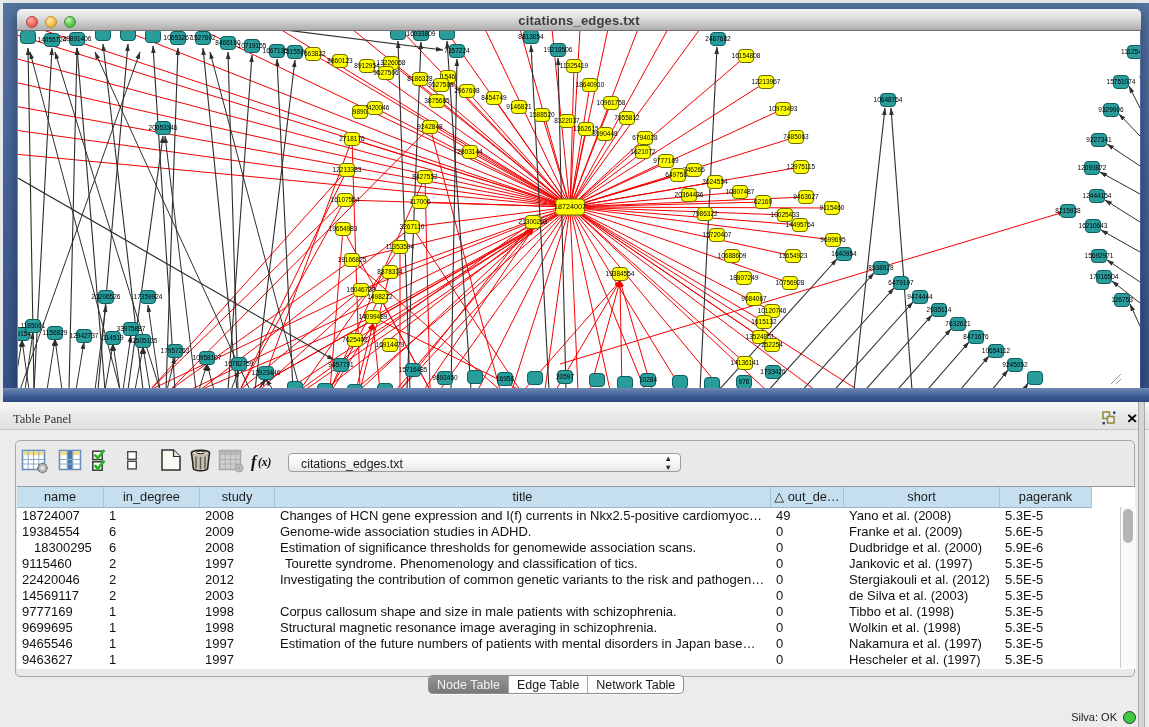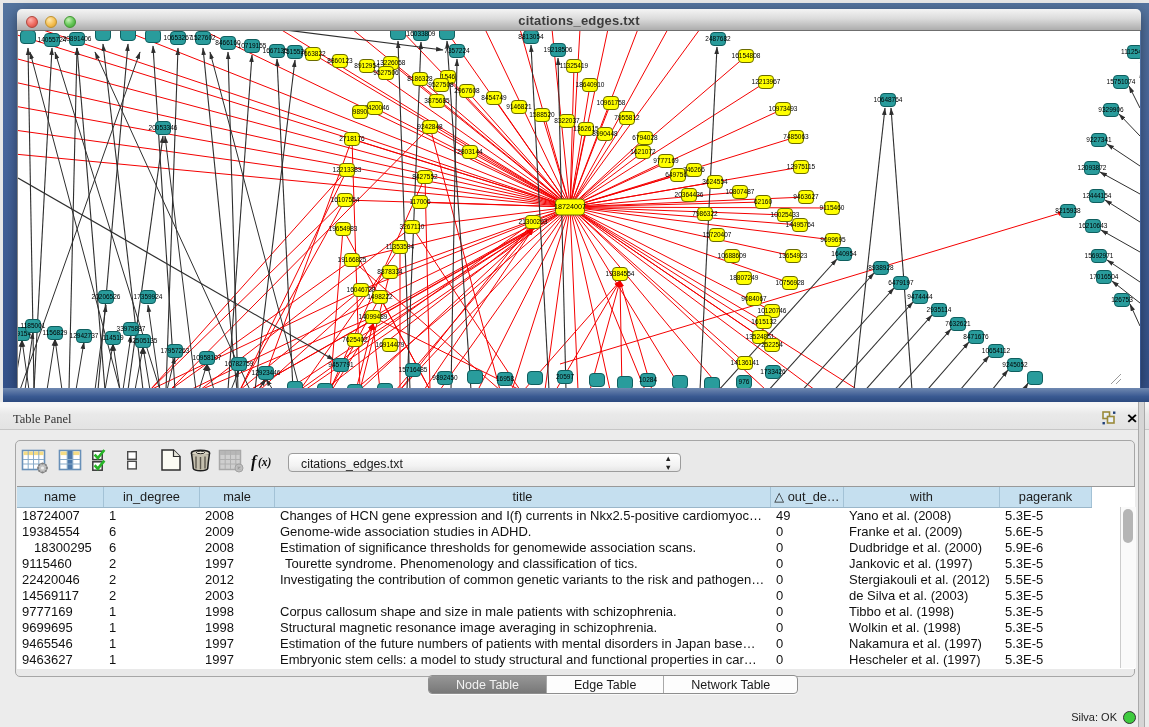--- a/index.html
+++ b/index.html
@@ -44,21 +44,21 @@
 .tbody { position:absolute; left:0; top:21px; width:1118px; height:162px; overflow:hidden; }
 .row { position:relative; width:100%; height:16px; }
 .c { position:absolute; top:0; height:16px; line-height:16px; font-size:13px; color:#111;
   padding-left:5px; white-space:nowrap; overflow:hidden; }
 .scroll { position:absolute; left:1103px; top:20px; width:16px; height:161px; background:#fafafa;
   border-left:1px solid #ccc; }
 .thumb { position:absolute; left:2px; top:2px; width:10px; height:34px; background:#b5b5b5; border-radius:5px; }
 .tabs { position:absolute; left:428px; top:273px; height:19px; display:flex;
   border:1px solid #8e8e8e; border-radius:4px; overflow:hidden; background:#fdfdfd;
   box-shadow:0 1px 0 rgba(255,255,255,.7); }
-.tab { height:100%; line-height:18px; font-size:12.5px; padding:0 27px; color:#1a1a1a;
+.tab { height:100%; line-height:18px; font-size:12.5px; padding:0 8px; color:#1a1a1a;
   border-right:1px solid #a9a9a9; }
 .tab.sel { background:linear-gradient(#969696,#787878); color:#f2f2f2; }
 .mem { position:absolute; right:32px; bottom:4px; font-size:11px; color:#222; }
 .memdot { position:absolute; right:13px; bottom:3px; width:13px; height:13px; border-radius:50%;
   background:#3ecb3e; border:1.5px solid #333; }
 .redge { position:absolute; right:4px; top:402px; width:7px; height:325px; background:#d6d6d6;
   border-left:1px solid #a9a9a9; border-right:1px solid #a9a9a9; }
 </style></head>
 <body>
 <div class="desktop">
@@ -641,24 +641,24 @@
       </svg>
       <div class="combo">
           <span class="ct">citations_edges.txt</span>
         <span class="ar">▲<br>▼</span>
         </div>
     </div>
     <div class="table">
       <div class="thead">
           <div class="hc" style="left:0px;width:87px">name</div>
           <div class="hc" style="left:87px;width:96px">in_degree</div>
-          <div class="hc" style="left:183px;width:75px">male</div>
+          <div class="hc" style="left:183px;width:75px">study</div>
           <div class="hc" style="left:258px;width:496px">title</div>
           <div class="hc" style="left:754px;width:73px">△ out_de…</div>
-          <div class="hc" style="left:827px;width:156px">with</div>
+          <div class="hc" style="left:827px;width:156px">short</div>
           <div class="hc" style="left:983px;width:92px">pagerank</div>
         </div>
       <div class="tbody">
 <div class="row">
             <div class="c" style="left:0px;width:81px">18724007</div>
             <div class="c" style="left:87px;width:90px">1</div>
             <div class="c" style="left:183px;width:69px">2008</div>
             <div class="c" style="left:258px;width:490px">Changes of HCN gene expression and I(f) currents in Nkx2.5-positive cardiomyoc…</div>
             <div class="c" style="left:754px;width:67px">49</div>
             <div class="c" style="left:827px;width:150px">Yano et al. (2008)</div>
@@ -732,21 +732,20 @@
             <div class="c" style="left:183px;width:69px">1997</div>
             <div class="c" style="left:258px;width:490px">Estimation of the future numbers of patients with mental disorders in Japan base…</div>
             <div class="c" style="left:754px;width:67px">0</div>
             <div class="c" style="left:827px;width:150px">Nakamura et al. (1997)</div>
             <div class="c" style="left:983px;width:86px">5.3E-5</div>
           </div>
 <div class="row">
             <div class="c" style="left:0px;width:81px">9463627</div>
             <div class="c" style="left:87px;width:90px">1</div>
             <div class="c" style="left:183px;width:69px">1997</div>
-            <div class="c" style="left:258px;width:490px">Embryonic stem cells: a model to study structural and functional properties in car…</div>
             <div class="c" style="left:754px;width:67px">0</div>
             <div class="c" style="left:827px;width:150px">Hescheler et al. (1997)</div>
             <div class="c" style="left:983px;width:86px">5.3E-5</div>
           </div>
       </div>
       <div class="scroll">
           <div class="thumb"></div>
         </div>
     </div>
   </div>

